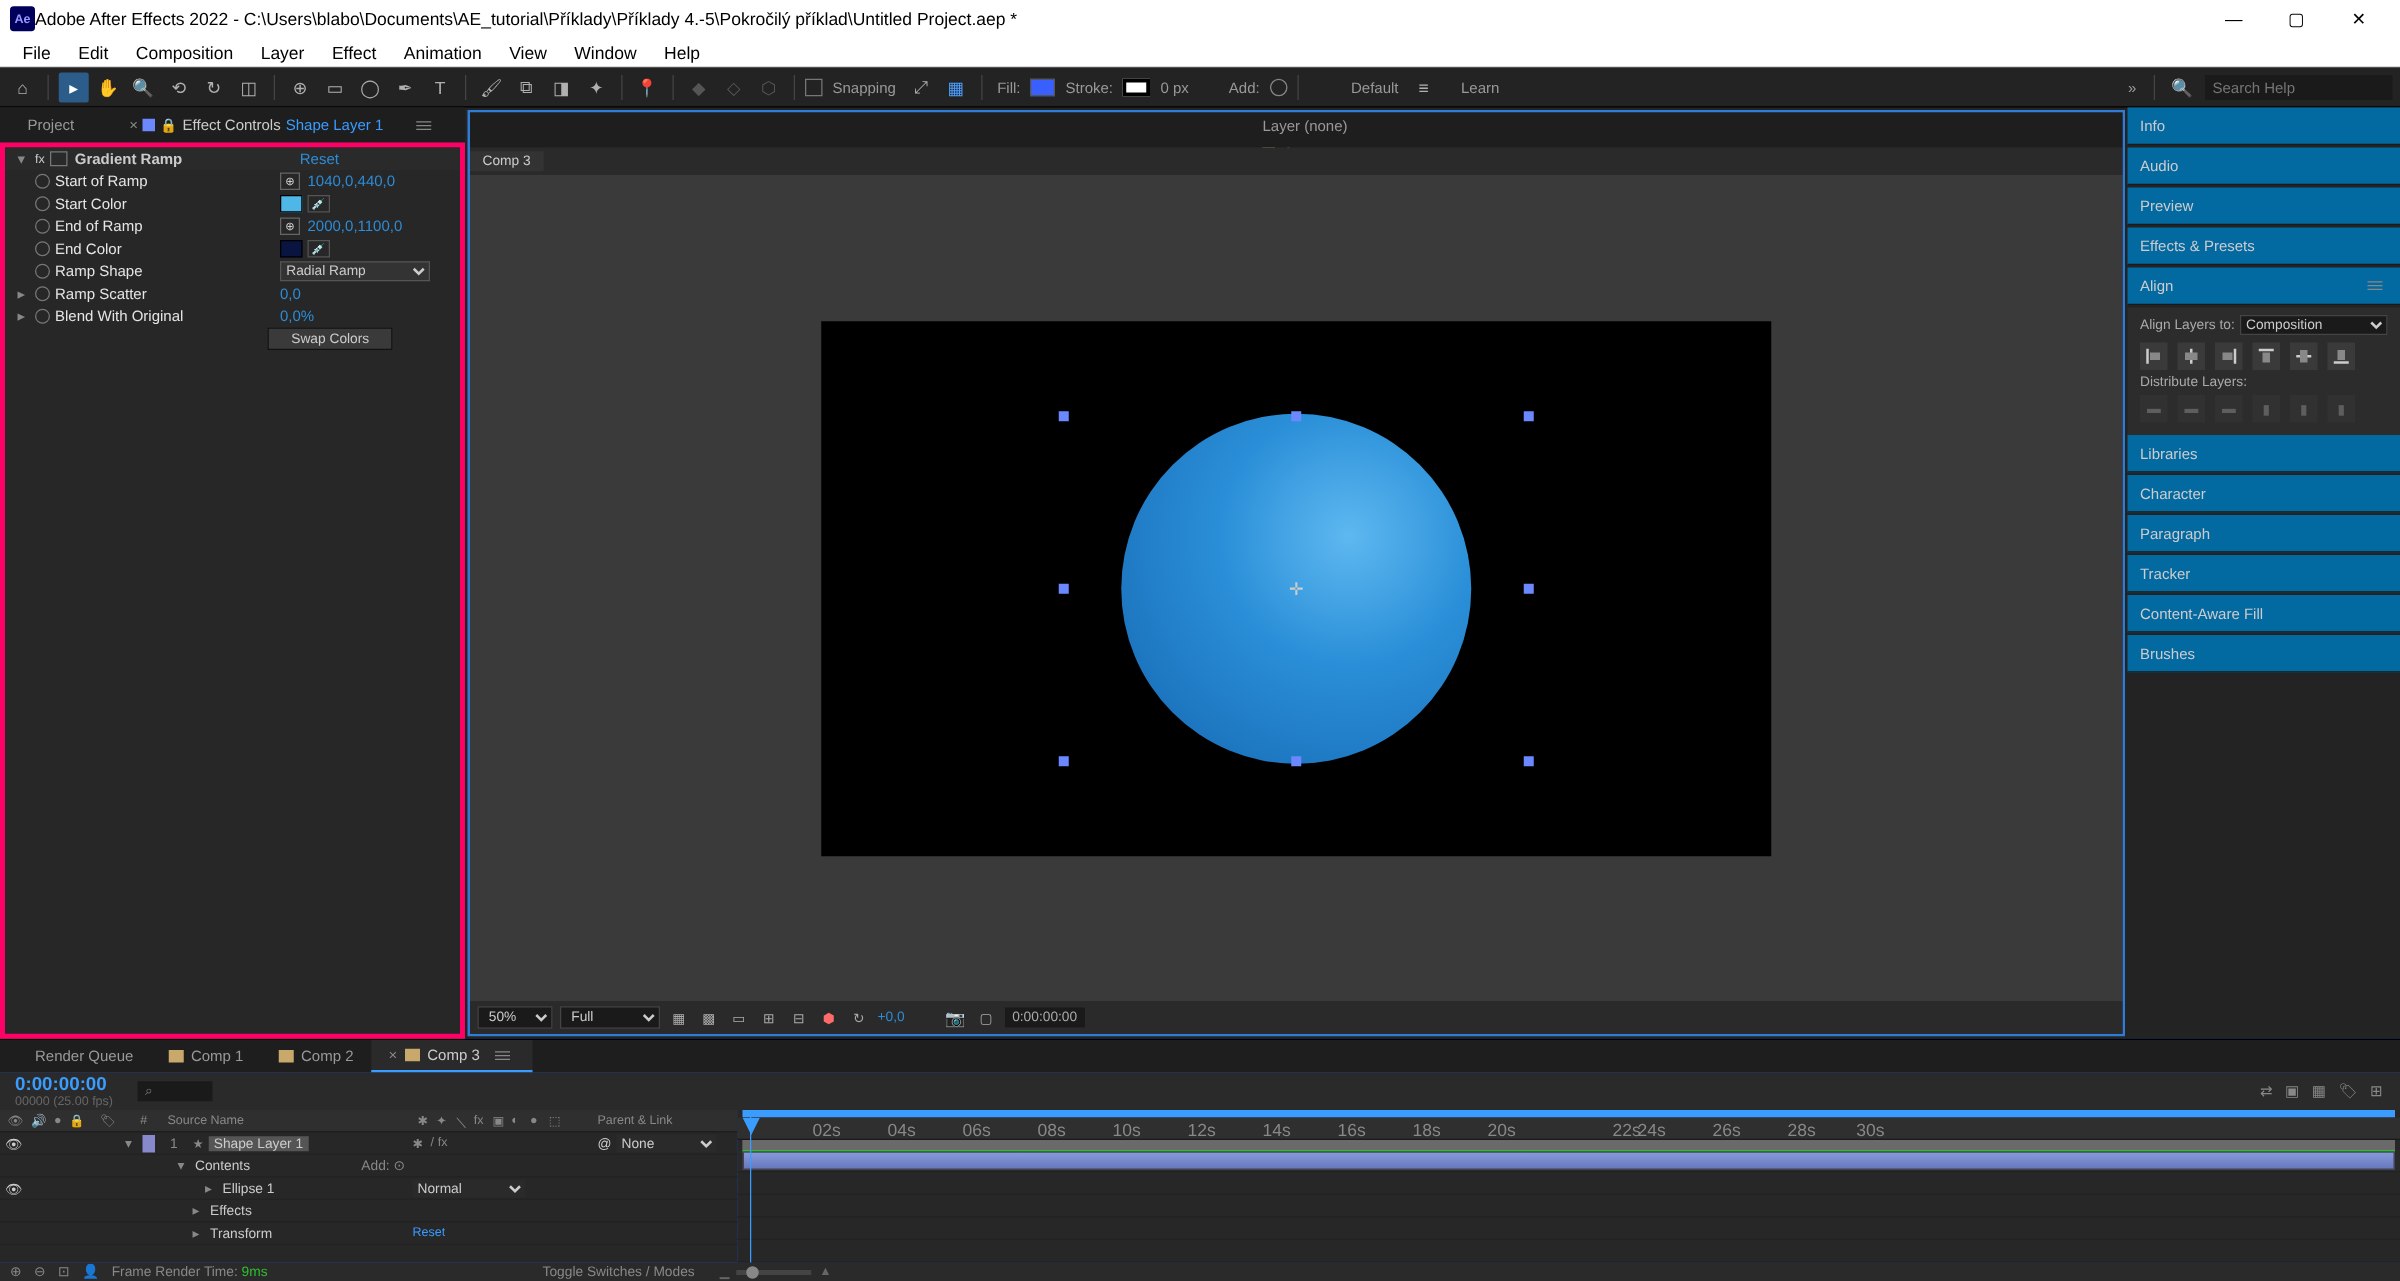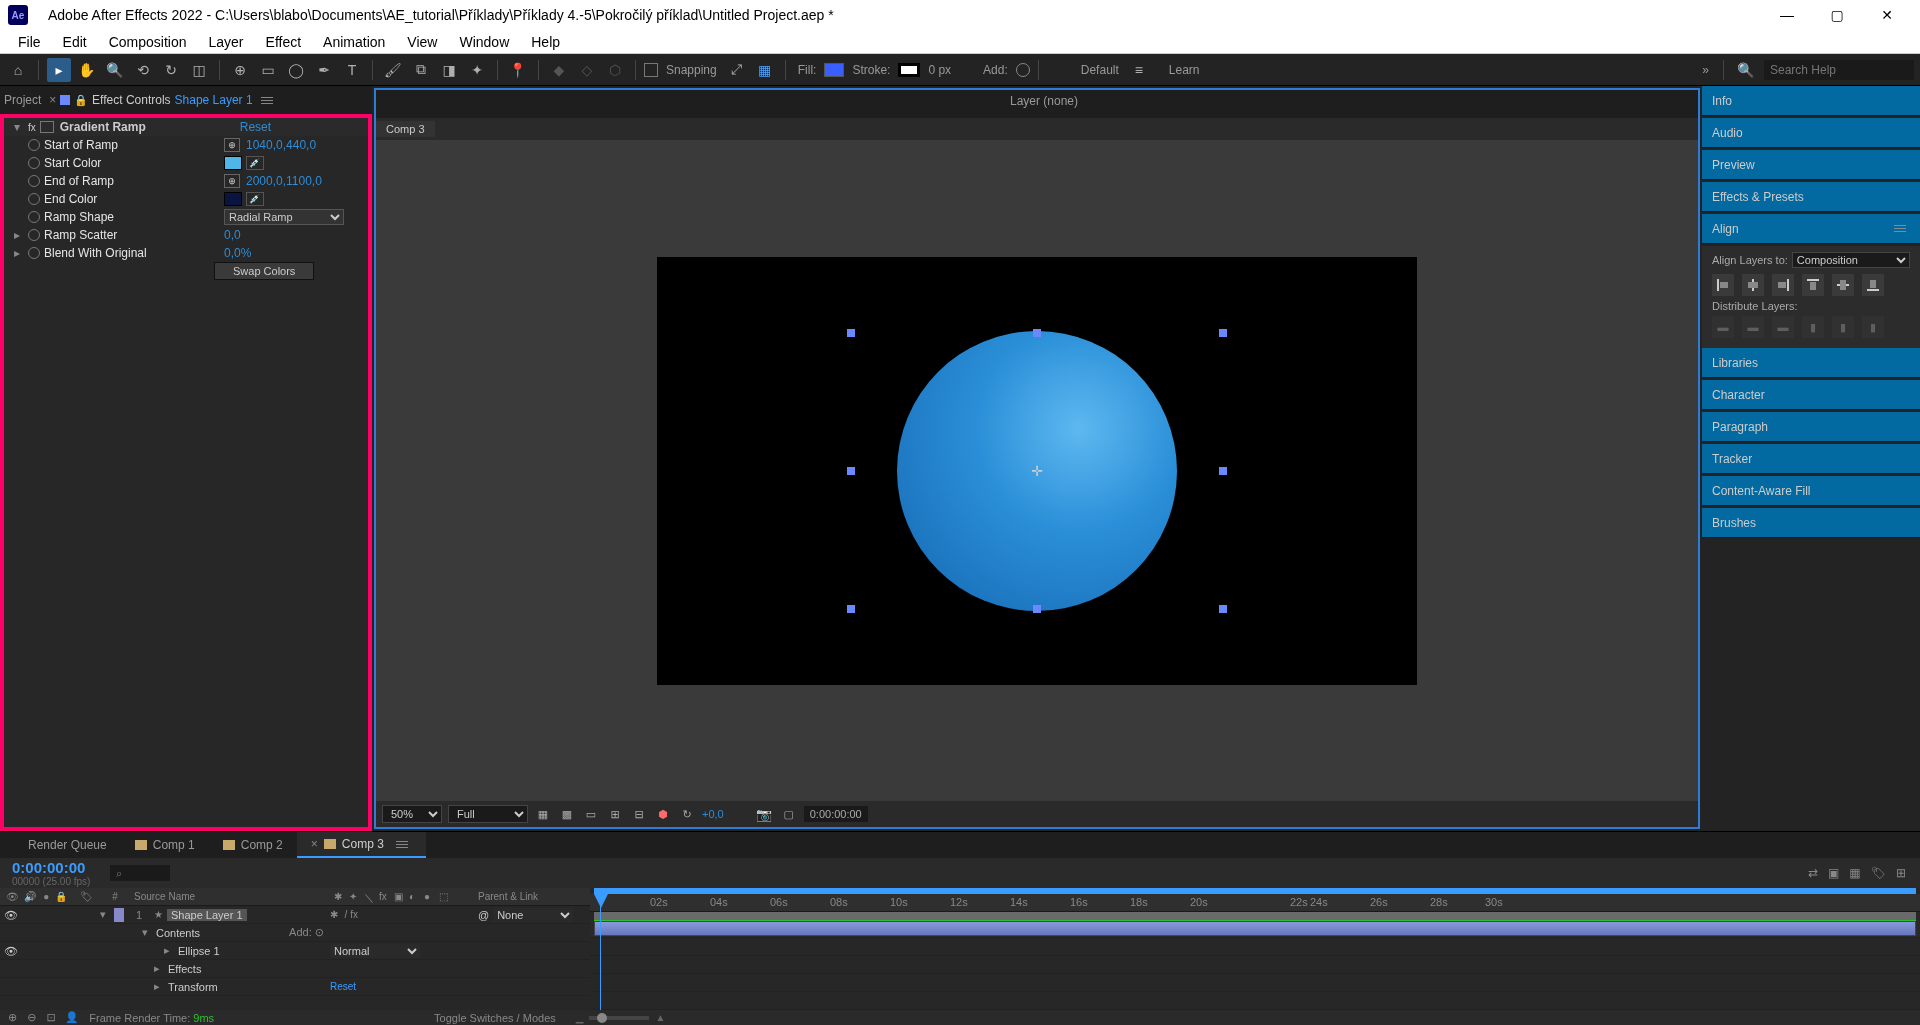--- a/index.html
+++ b/index.html
@@ -1,39 +1,39 @@
 <!DOCTYPE html>
 <html><head>
 <meta charset="utf-8">
 <style>
 * { margin: 0; padding: 0; box-sizing: border-box; font-family: 'Segoe UI', Tahoma, sans-serif; user-select: none; }
 body { background: #fff; width: 1920px; height: 1025px; overflow: hidden; font-size: 12px; color: #ccc; }
 .titlebar { height: 30px; background: #fff; display: flex; align-items: center; padding: 0 8px; color: #000; font-size: 14px; }
-.titlebar .ae-icon { width: 20px; height: 20px; background: #00005b; color: #9999ff; display: inline-flex; align-items: center; justify-content: center; font-size: 10px; font-weight: bold; margin-right: 20px; border-radius: 3px; }
+.titlebar .ae-icon { width: 20px; height: 20px; background: #00005b; color: #9999ff; display: inline-flex; align-items: center; justify-content: center; font-size: 10px; font-weight: bold; margin-right: 0; border-radius: 3px; }
 .titlebar .title-text { flex: 1; }
 .titlebar .win-controls { display: flex; gap: 20px; padding-right: 10px; }
 .titlebar .win-controls span { width: 30px; text-align: center; font-size: 14px; cursor: pointer; }
 .menubar { height: 24px; background: #fff; display: flex; align-items: center; padding: 0 8px; gap: 2px; color: #000; font-size: 14px; border-bottom: 1px solid #ccc; }
 .menubar span { padding: 2px 10px; cursor: pointer; }
 .app { background: #232323; height: calc(1025px - 54px); display: flex; flex-direction: column; }
 .toolbar { height: 32px; background: #232323; display: flex; align-items: center; padding: 0 6px; gap: 4px; border-bottom: 1px solid #000; }
 .toolbar .tool { width: 24px; height: 24px; display: inline-flex; align-items: center; justify-content: center; color: #b0b0b0; cursor: pointer; font-size: 14px; }
 .toolbar .tool.active { background: #2c5d8a; color: #fff; border-radius: 2px; }
 .toolbar .sep { width: 1px; height: 20px; background: #444; margin: 0 4px; }
 .toolbar .label { color: #999; font-size: 12px; padding: 0 4px; }
 .toolbar .fill-swatch { width: 20px; height: 14px; background: #3a5fff; border: 1px solid #555; }
 .toolbar .stroke-swatch { width: 22px; height: 14px; background: #fff; border: 3px solid #000; box-sizing: border-box; }
 .toolbar .snap-chk { width:14px; height:14px; border:1px solid #777; }
 .toolbar .add-circ { width:14px;height:14px;border-radius:50%;border:1px solid #888; }
 .toolbar .right { margin-left: auto; display: flex; align-items: center; gap: 6px; }
 .toolbar .search { background: #1a1a1a; border: none; color: #888; padding: 3px 6px; width: 150px; font-size: 12px; }
 .main-row { display: flex; flex: 1; min-height: 0; }
 .left-panel { width: 372px; background: #232323; display: flex; flex-direction: column; }
 .panel-tabs { height: 28px; display: flex; align-items: center; background: #1e1e1e; font-size: 12px; }
-.panel-tab { padding: 4px 4px; color: #999; cursor: pointer; display: flex; align-items: center; gap: 4px; text-align: right; }
+.panel-tab { padding: 4px 22px; color: #999; cursor: pointer; display: flex; align-items: center; gap: 4px; text-align: right; }
 .panel-tab.active { color: #ccc; }
 .panel-tab .dot { width:10px; height:10px; background:#6b88ff; display:inline-block; }
 .panel-tab .lock { font-size:11px; }
 .panel-tab .link { color: #3a9cff; }
 .panel-menu { width:16px; height:16px; margin-left:4px; display:inline-flex; flex-direction:column; justify-content:center; gap:2px; }
 .panel-menu span { height:1px; background:#888; width:12px; }
 .effect-body { flex: 1; background: #272727; padding: 0; border: 4px solid #ff0066; border-top: 4px solid #ff0066; position: relative; }
 .effect-row { display: flex; align-items: center; height: 18px; font-size: 12px; padding-left: 10px; }
 .effect-row.header { background: #2a2a2a; color: #ccc; }
 .effect-row .name { flex: 0 0 180px; color: #e5e5e5; }
@@ -98,21 +98,21 @@
 .tl-row .star { color:#888; font-size:10px; }
 .tl-row .layer-name { padding:0 4px; }
 .tl-row .c4 { width:140px; display:flex; gap:3px; font-size:10px; color:#888; }
 .tl-row .c5 { width:120px; padding-left:8px; display:flex; align-items:center; gap:4px; }
 .tl-row .c5 select { background:#2a2a2a; color:#ccc; border:none; font-size:11px; width:80px; }
 .tl-row .addlbl { margin-left:auto; padding-right:6px; color:#888; font-size:11px;text-align:center; }
 .tl-row .reset { color:#3a9cff; cursor:pointer; }
 .tl-row .lilac { width:10px; height:14px; background:#8888cc; margin-left:4px; }
 .tl-right { flex: 1; background: #272727; position:relative; }
 .ruler { height:18px; background:#2f2f2f; position:relative; border-bottom:1px solid #1a1a1a; }
-.ruler .tick { position:absolute; font-size:11px; color:#888; top:2px; }
+.ruler .tick { position:absolute; font-size:14px; color:#888; top:2px; }
 .playhead { position:absolute; left:4px; top:0; width:14px; height:14px; background:#3a9cff; clip-path: polygon(0 0, 100% 0, 50% 100%); }
 .workarea { height:8px; background:#555; margin:0 4px; position:relative; }
 .workarea::before { content:''; position:absolute; left:0; top:0; height:8px; width:100%; background:#6a6a6a; }
 .track { height:18px; border-bottom:1px solid #222; position:relative; }
 .track.layer { background:#2a2a2a; }
 .layer-bar { position:absolute; left:4px; right:4px; top:1px; height:15px; background:linear-gradient(to bottom, #8899dd, #6677bb); border:1px solid #445; }
 .green-line { position:absolute; left:4px; right:4px; top:0; height:2px; background:#2ec02e; }
 .playline { position:absolute; left:10px; top:0; bottom:0; width:1px; background:#3a9cff; }
 .tl-footer { height: 20px; background:#2a2a2a; display:flex; align-items:center; padding:0 8px; font-size:11px; color:#888; gap:10px; }
 .tl-footer .frt { color:#888; }

